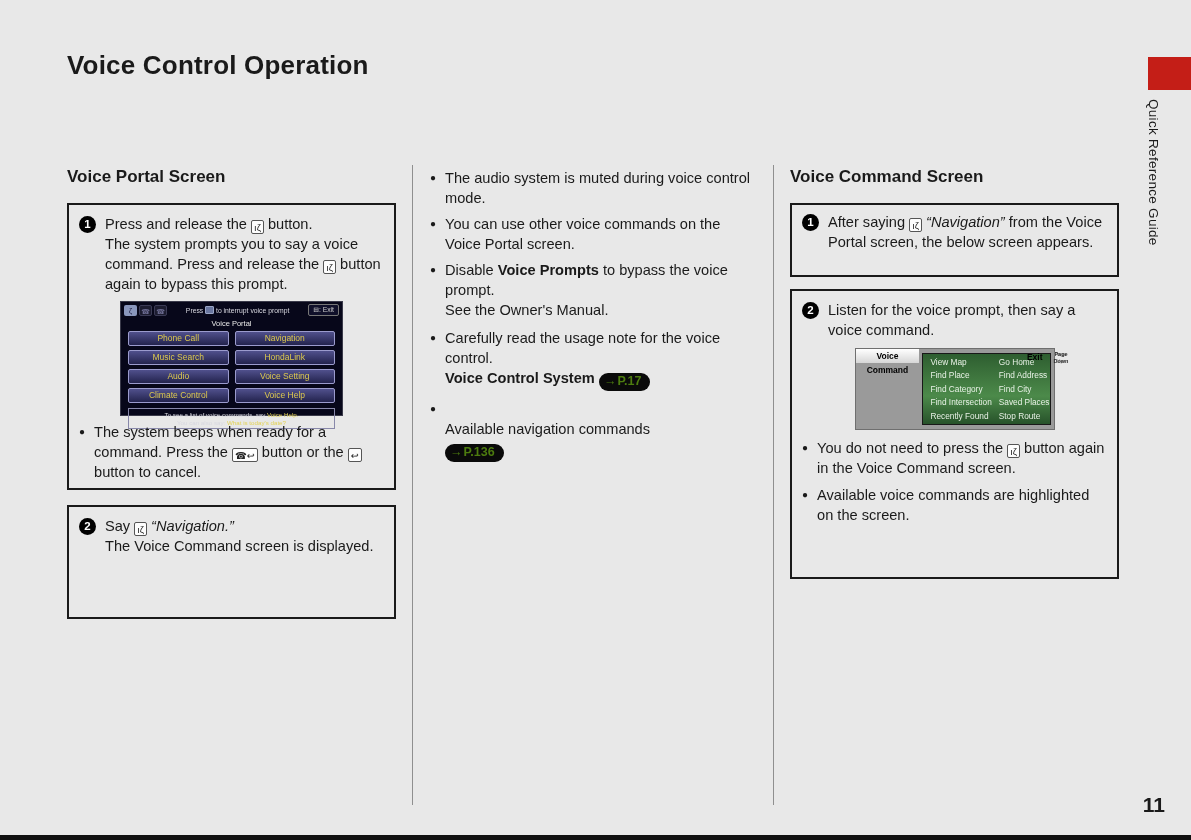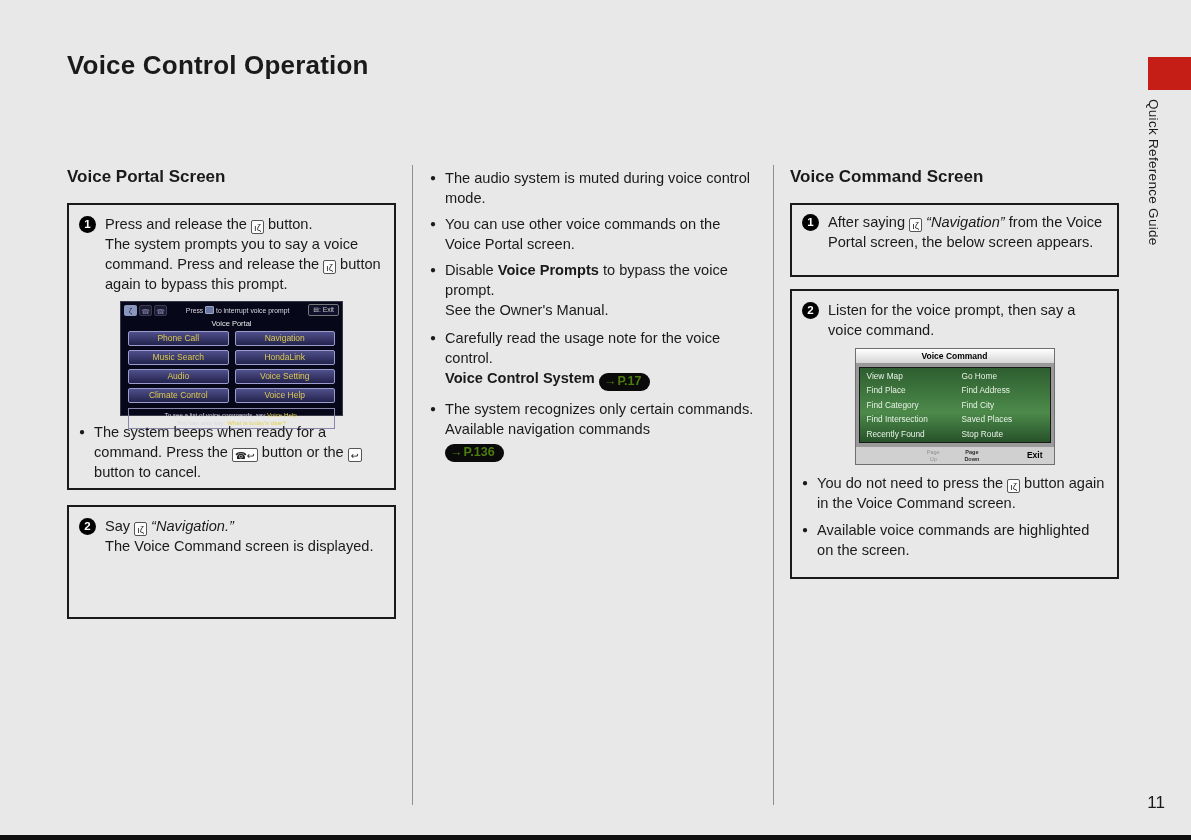--- a/index.html
+++ b/index.html
@@ -39,38 +39,38 @@
            background:#10102a;white-space:nowrap;}
   .portal-title{text-align:center;color:#e8e8e8;font-size:7.5px;padding:3px 0 2px;}
   .portal-grid{display:grid;grid-template-columns:1fr 1fr;gap:4px 6px;padding:1px 7px;}
   .portal-btn{height:13px;line-height:13px;text-align:center;font-size:8.5px;color:#ddc94f;
               background:linear-gradient(180deg,#50508c,#23234d);border:1px solid #9b9bcd;border-radius:2px;}
   .portal-note{margin:4px 7px 0;border:1px solid #8888aa;font-size:6.2px;line-height:7.5px;
                text-align:center;color:#d8d8e0;padding:2px 1px;}
   .yellow{color:#e3d257;}
   .portal-strip{height:3px;background:#581414;margin-top:auto;}
   
-  .vc{width:200px;height:117px;margin:8px auto 8px;background:#9a9a9a;border:1px solid #6f6f6f;
-      box-sizing:border-box;display:flex;flex-direction:column;}
+  .vc{width:200px;height:82px;margin:8px auto 8px;background:#9a9a9a;border:1px solid #6f6f6f;
+      box-sizing:border-box;display:flex;flex-direction:row;}
   .vc-title{height:14px;background:linear-gradient(180deg,#ffffff,#d6d6d6);color:#000;font-weight:bold;
             font-size:8.5px;text-align:center;line-height:14px;}
   .vc-green{flex:1;margin:4px 3px;background:linear-gradient(180deg,#2e5e30,#4c8a4a 60%,#27522a);
             border:1px solid #181818;display:grid;grid-template-columns:1fr 1fr;
             align-content:space-around;padding:1px 0;}
   .vc-cmd{color:#e8f2e6;font-size:8.3px;line-height:12.5px;padding-left:7px;white-space:nowrap;}
   .vc-bottom{height:17px;background:#d0d0d0;position:relative;}
   .vc-pg{position:absolute;top:2px;font-size:5.5px;line-height:6.5px;text-align:center;}
   .vc-pgup{left:36%;color:#909090;}
   .vc-pgdn{left:55%;color:#2a2a2a;font-weight:bold;}
   .vc-exit{position:absolute;right:11px;top:3px;font-size:8.5px;font-weight:bold;color:#000;}
   
   .red-tab{position:absolute;left:1148px;top:57px;width:43px;height:33px;background:#c41e17;}
   .side-label{position:absolute;left:1146px;top:99px;height:200px;writing-mode:vertical-rl;
               font-size:13.5px;color:#1a1a1a;letter-spacing:.3px;}
-  .page-num{position:absolute;right:26px;top:793px;font-size:17px;font-weight:normal;}
+  .page-num{position:absolute;right:26px;top:793px;font-size:21px;font-weight:bold;}
   .bottom-bar{position:absolute;left:0;bottom:0;width:1191px;height:5px;background:#101010;}
 </style>
 </head>
 <body>
 
 <div class="page">
 
   <div class="doc-title">Voice Control Operation</div>
 
   <div class="red-tab"></div>
@@ -147,21 +147,21 @@
         <span>See the Owner's Manual.</span></span>
     </div>
     <div class="bullet-row mid-gap-lg">
       <span class="bullet-dot">●</span>
       <span class="bullet-text"><span>Carefully read the usage note for the voice control.</span><br>
         <span class="bd">Voice Control System</span>
         <span class="ref-pill"><span class="arr">→</span><span>P.17</span></span></span>
     </div>
     <div class="bullet-row">
       <span class="bullet-dot">●</span>
-      <span class="bullet-text"><span>The system recognizes only certain commands.</span><br>
+      <span class="bullet-text"><br>
         <span>Available navigation commands</span><br>
         <span class="ref-pill"><span class="arr">→</span><span>P.136</span></span></span>
     </div>
   </div>
 
   <div class="col-heading" style="left:790px;top:167px;">Voice Command Screen</div>
 
   <div class="box" style="left:790px;top:203px;width:329px;height:74px;padding:7px 10px;">
     <div class="step">
       <div class="badge">1</div>

